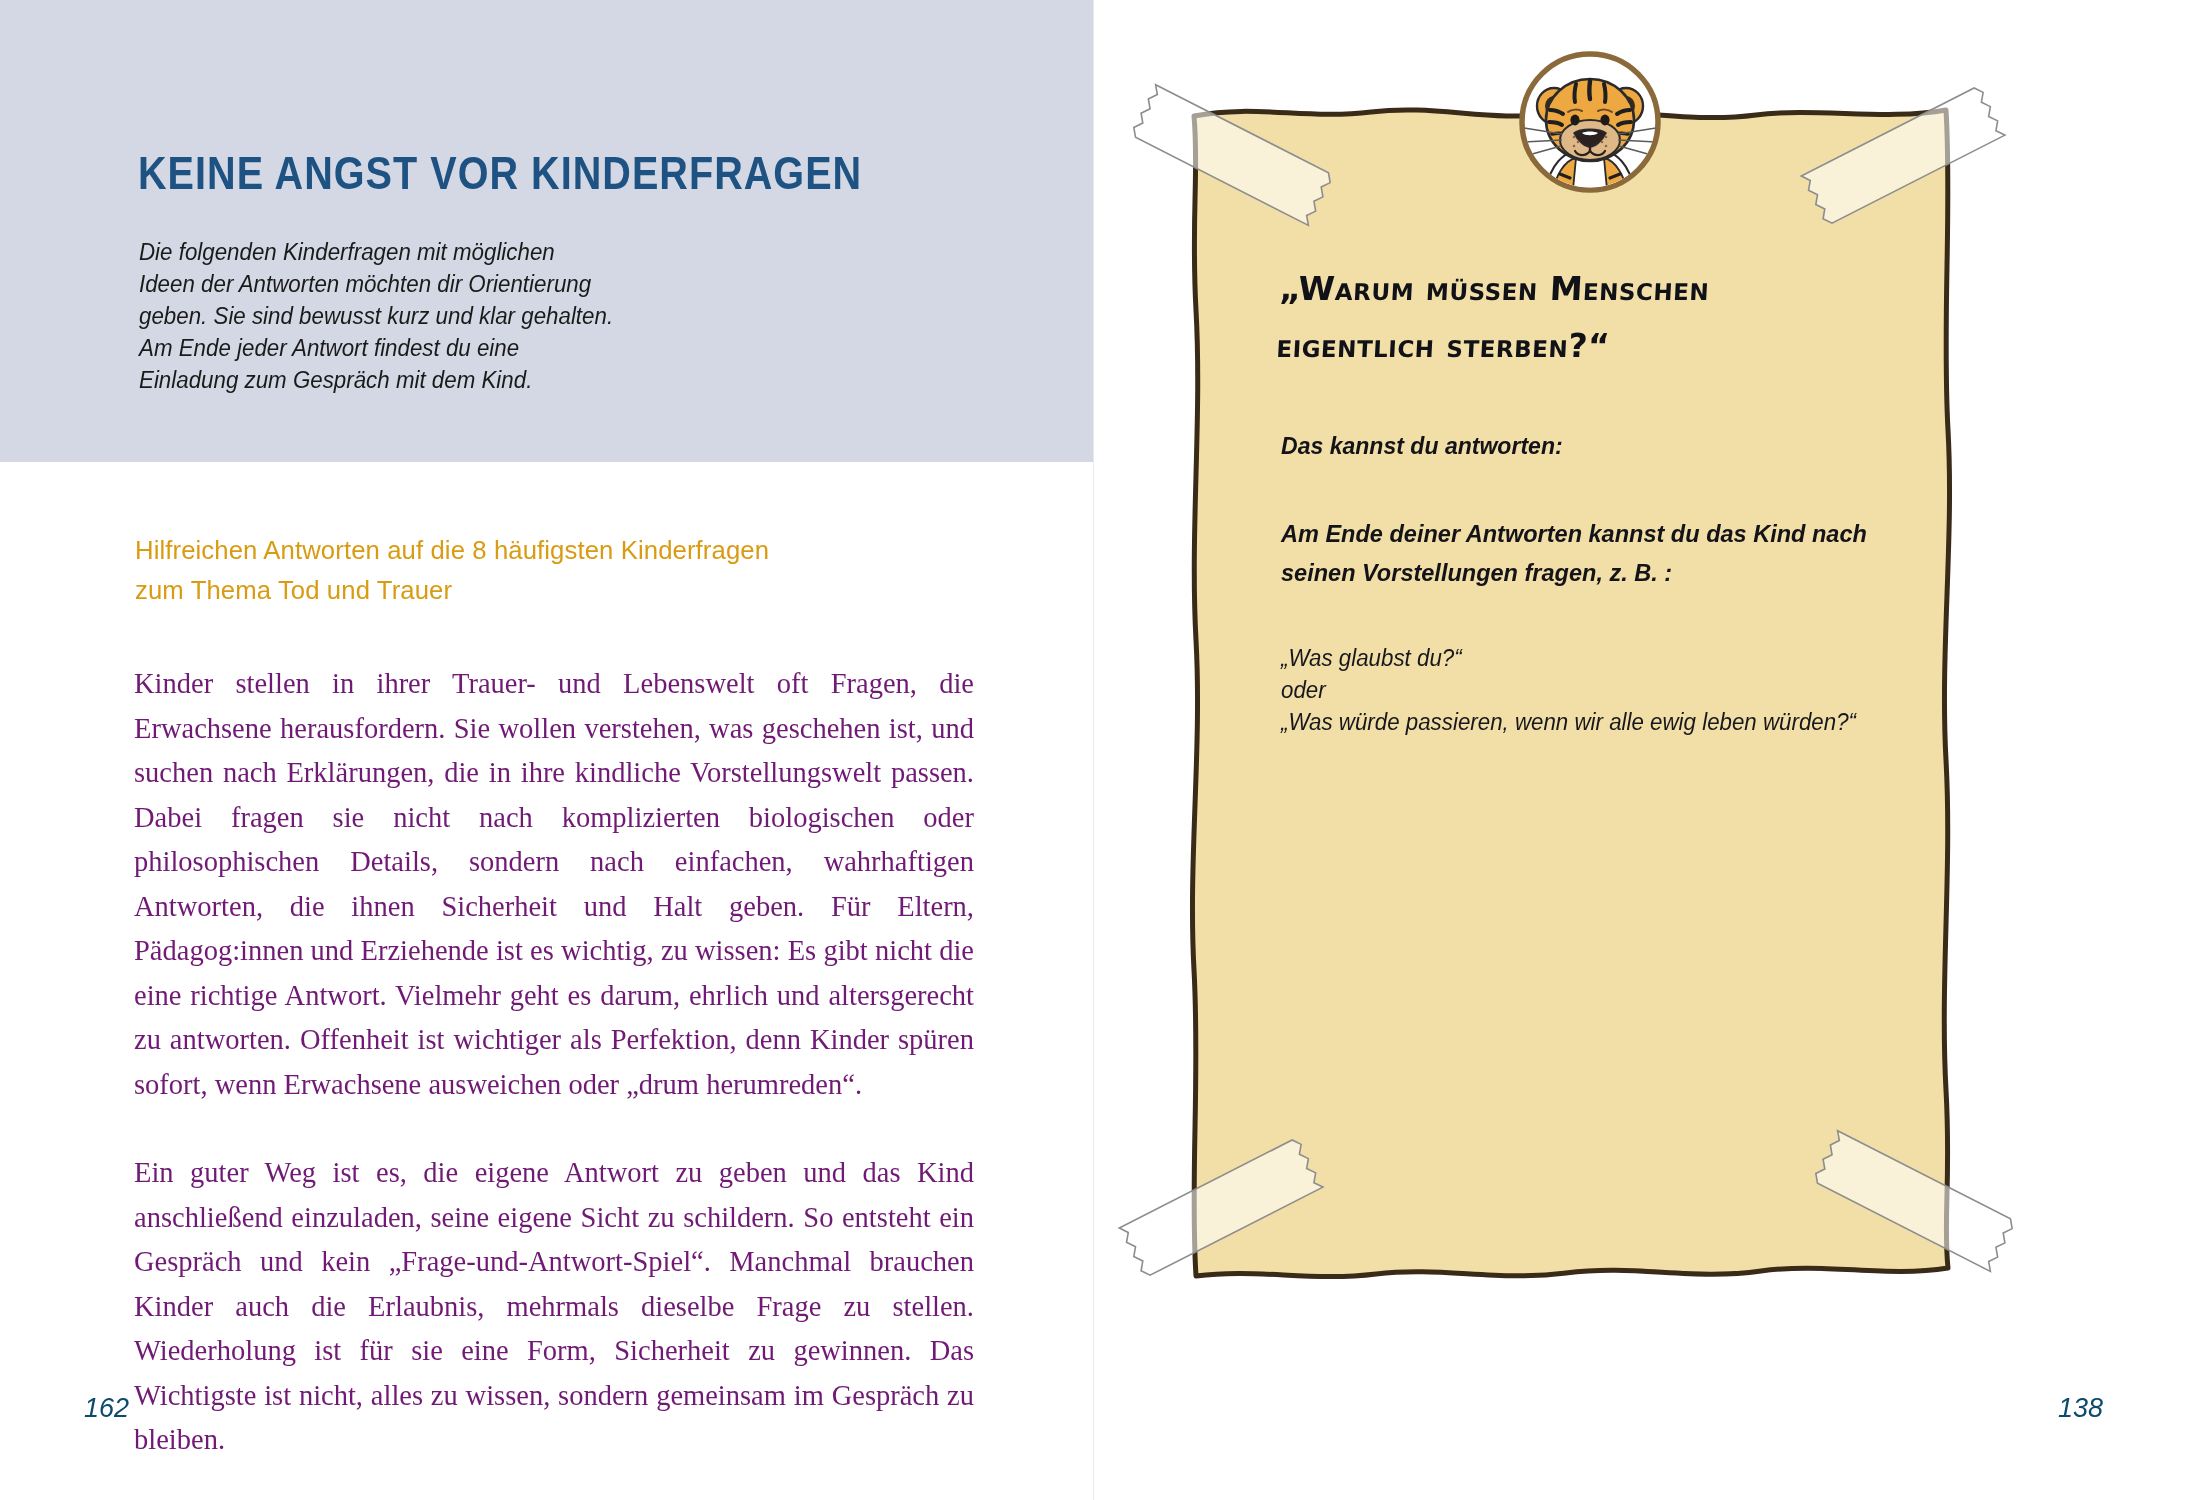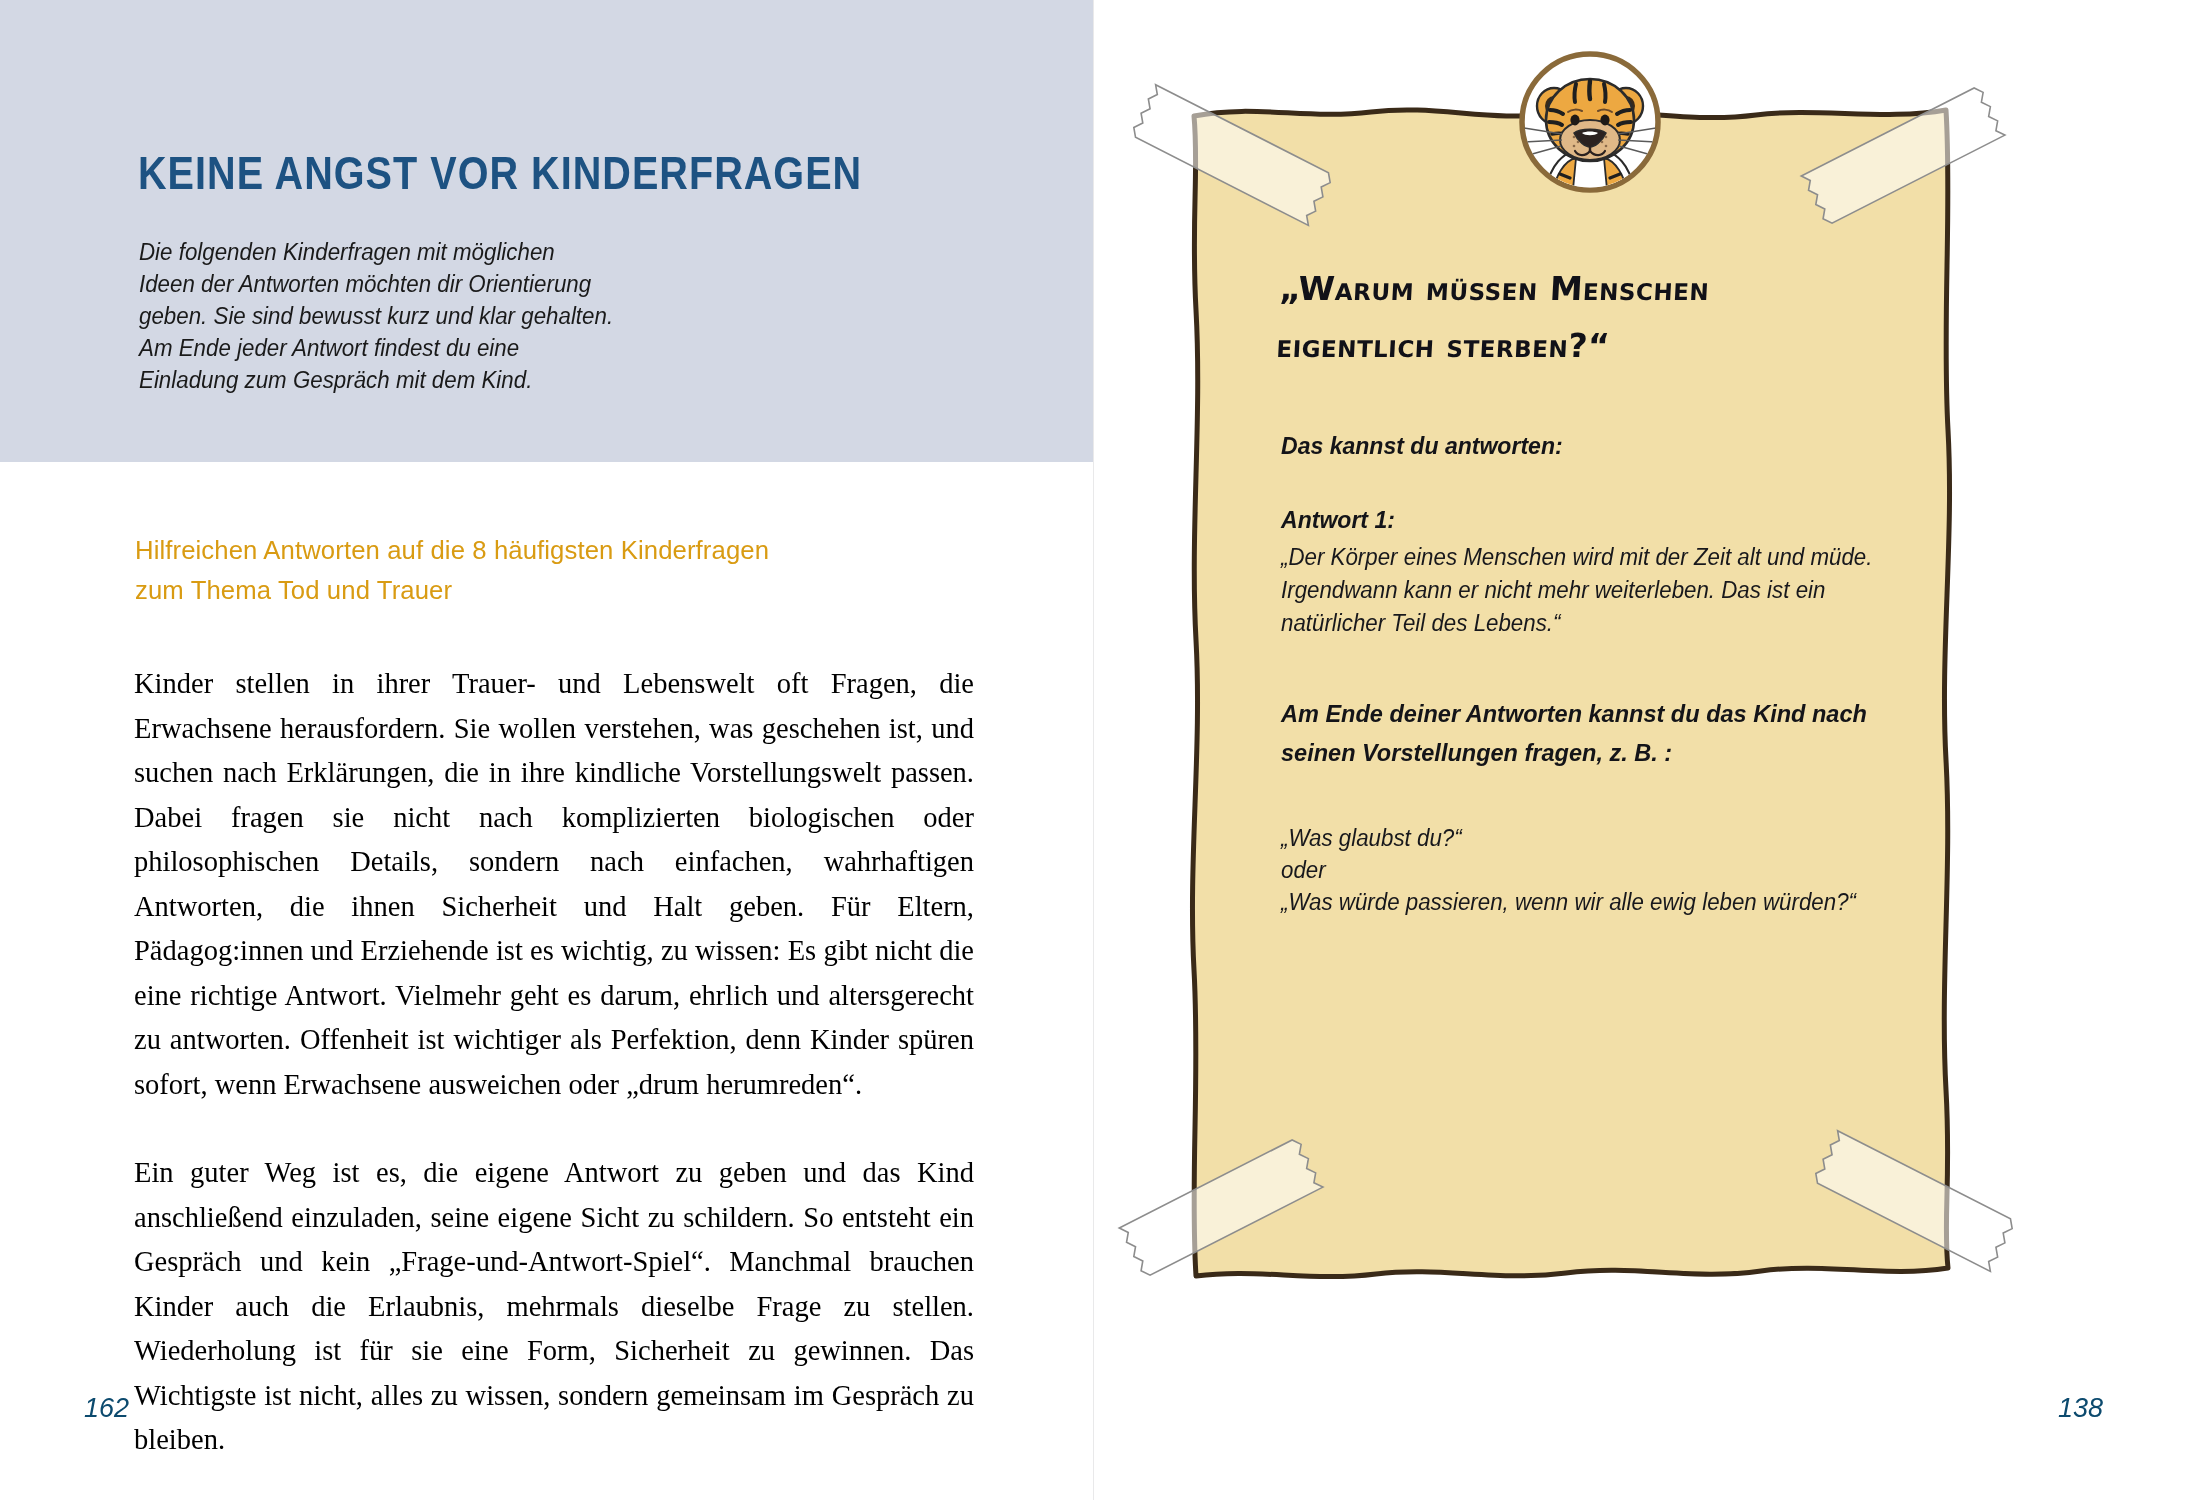--- a/index.html
+++ b/index.html
@@ -37,21 +37,21 @@
     font-family:"Liberation Sans Narrow","Liberation Sans",sans-serif;
     font-size:26.5px;line-height:40px;color:#d99b12;
     letter-spacing:0.1px;
     transform:scaleX(0.97);transform-origin:left top;
   }
   .orange-lead div{white-space:nowrap;}
 
   .body-copy{
     position:absolute;left:134px;top:662px;width:840px;
     font-family:"Liberation Serif",serif;font-size:28.5px;line-height:44.5px;
-    color:#000000;text-align:justify;
+    color:#701a75;text-align:justify;
   }
   .body-copy p{margin:0 0 44px 0;}
   .body-copy p:last-child{margin-bottom:8px;}
 
   .folio{
     position:absolute;bottom:76px;
     font-family:"Liberation Sans Narrow","Liberation Sans",sans-serif;
     font-style:italic;font-size:27px;color:#0c4a6e;
   }
   .folio-left{left:84px;}
@@ -210,28 +210,20 @@
 
       <div class="parchment-content">
 
         <div class="q-heading">
           <div>„Warum müssen Menschen</div>
           <div>eigentlich sterben?“</div>
         </div>
 
         <div class="lead-bold">Das kannst du antworten:</div>
 
-        <div class="ans-block">
-          <div class="ans-label">Antwort 1:</div>
-          <div class="ans-text">
-            <div>„Der Körper eines Menschen wird mit der Zeit alt und müde.</div>
-            <div>Irgendwann kann er nicht mehr weiterleben. Das ist ein</div>
-            <div>natürlicher Teil des Lebens.“</div>
-          </div>
-        </div>
 
 
 
         <div class="closing-bold">
           <div>Am Ende deiner Antworten kannst du das Kind nach</div>
           <div>seinen Vorstellungen fragen, z. B. :</div>
         </div>
 
         <div class="examples">
           <div>„Was glaubst du?“</div>

